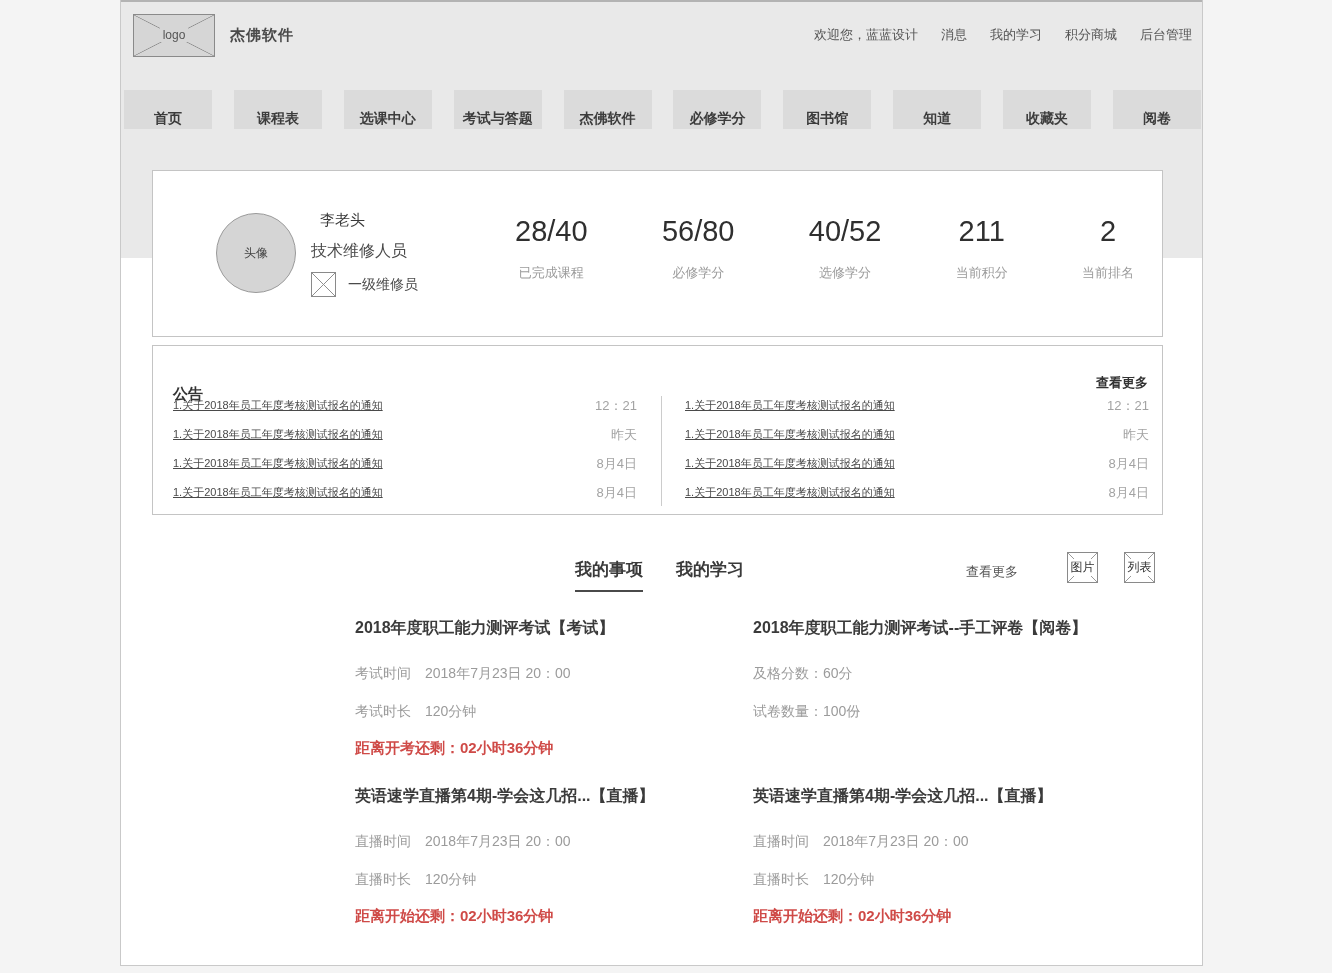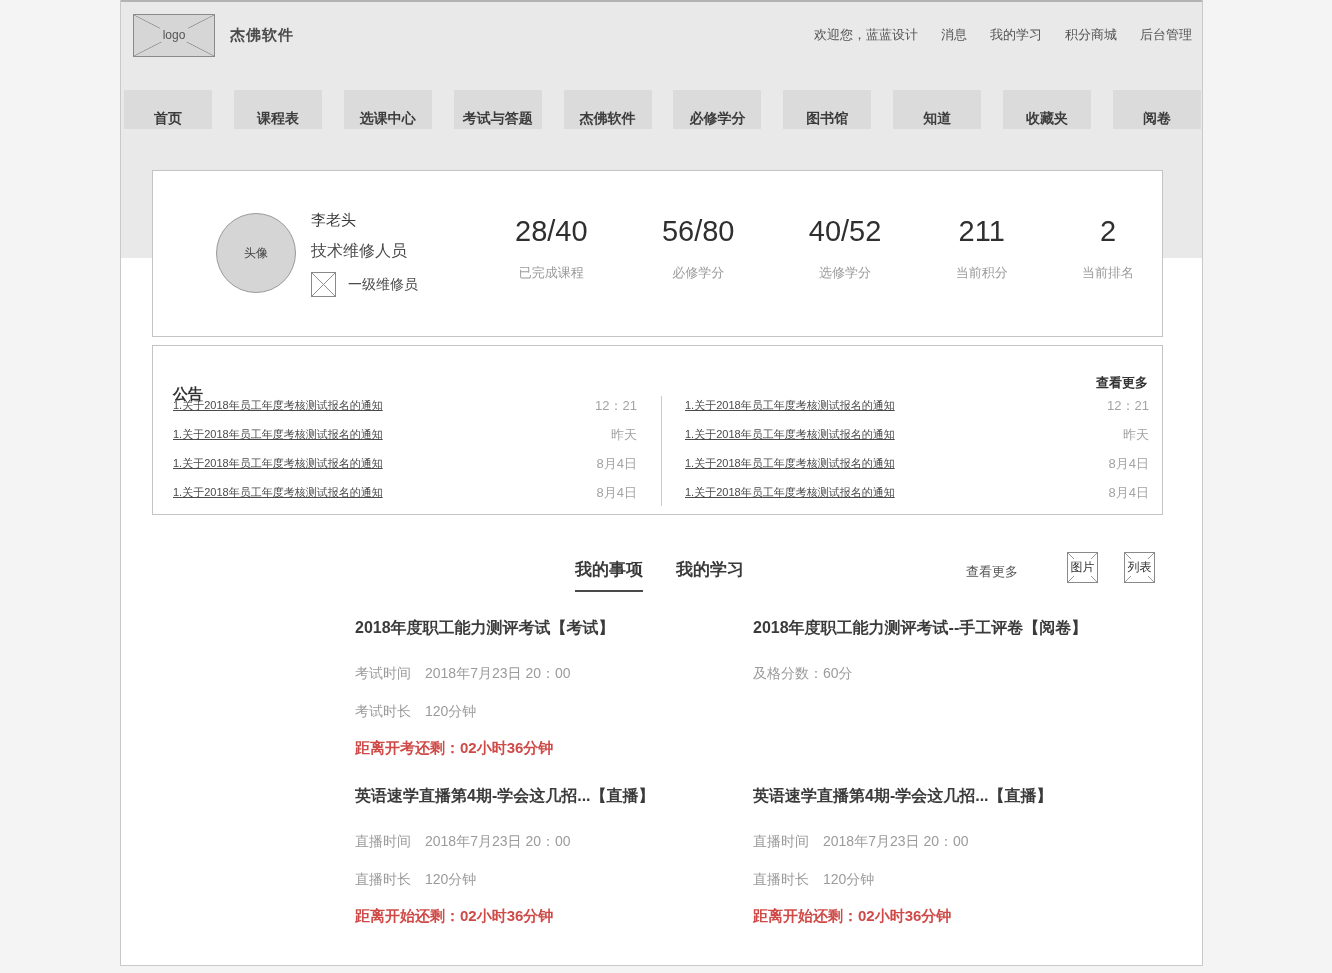--- a/index.html
+++ b/index.html
@@ -42,21 +42,21 @@
   .profile-card {
     position:absolute; left:31px; top:170px; width:1011px; height:167px;
     background:#fff; border:1px solid #c4c4c4; z-index:2;
   }
   .avatar {
     position:absolute; left:63px; top:42px; width:80px; height:80px; border-radius:50%;
     background:#d5d5d5; border:1px solid #9a9a9a;
     display:flex; align-items:center; justify-content:center; font-size:12px; color:#444;
   }
   .p-info { position:absolute; left:158px; top:40px; }
-  .p-name { font-size:15px; color:#3a3a3a; margin-bottom:11px; }
+  .p-name { font-size:15px; color:#3a3a3a; margin-bottom:11px;margin-left:9px; }
   .p-role { font-size:16px; color:#4a4a4a; margin-bottom:10px; }
   .p-badge { display:flex; align-items:center; gap:12px; }
   .ph-sq {
     width:25px; height:25px; border:1px solid #8a8a8a; background-color:#fff;
     background-image:
       linear-gradient(to top right, transparent calc(50% - 0.7px), #8f8f8f calc(50%), transparent calc(50% + 0.7px)),
       linear-gradient(to bottom right, transparent calc(50% - 0.7px), #8f8f8f calc(50%), transparent calc(50% + 0.7px));
   }
   .p-badge-label { font-size:14px; color:#4a4a4a; }
   .stats { position:absolute; left:362px; right:28px; top:44px; display:flex; justify-content:space-between; }
@@ -243,20 +243,24 @@
       </div>
       <div class="tc-countdown">距离开考还剩：02小时36分钟</div>
     </div>
 
     <div class="task-card">
       <div class="tc-title">2018年度职工能力测评考试--手工评卷【阅卷】</div>
       <div class="tc-row">
         <span>及格分数：60分</span>
         <span></span>
       </div>
+      <div class="tc-row">
+        <span>试卷数量：100份</span>
+        <span></span>
+      </div>
       <div class="tc-countdown"></div>
     </div>
 
     <div class="task-card">
       <div class="tc-title">英语速学直播第4期-学会这几招...【直播】</div>
       <div class="tc-row">
         <span>直播时间</span>
         <span>2018年7月23日 20：00</span>
       </div>
       <div class="tc-row">

